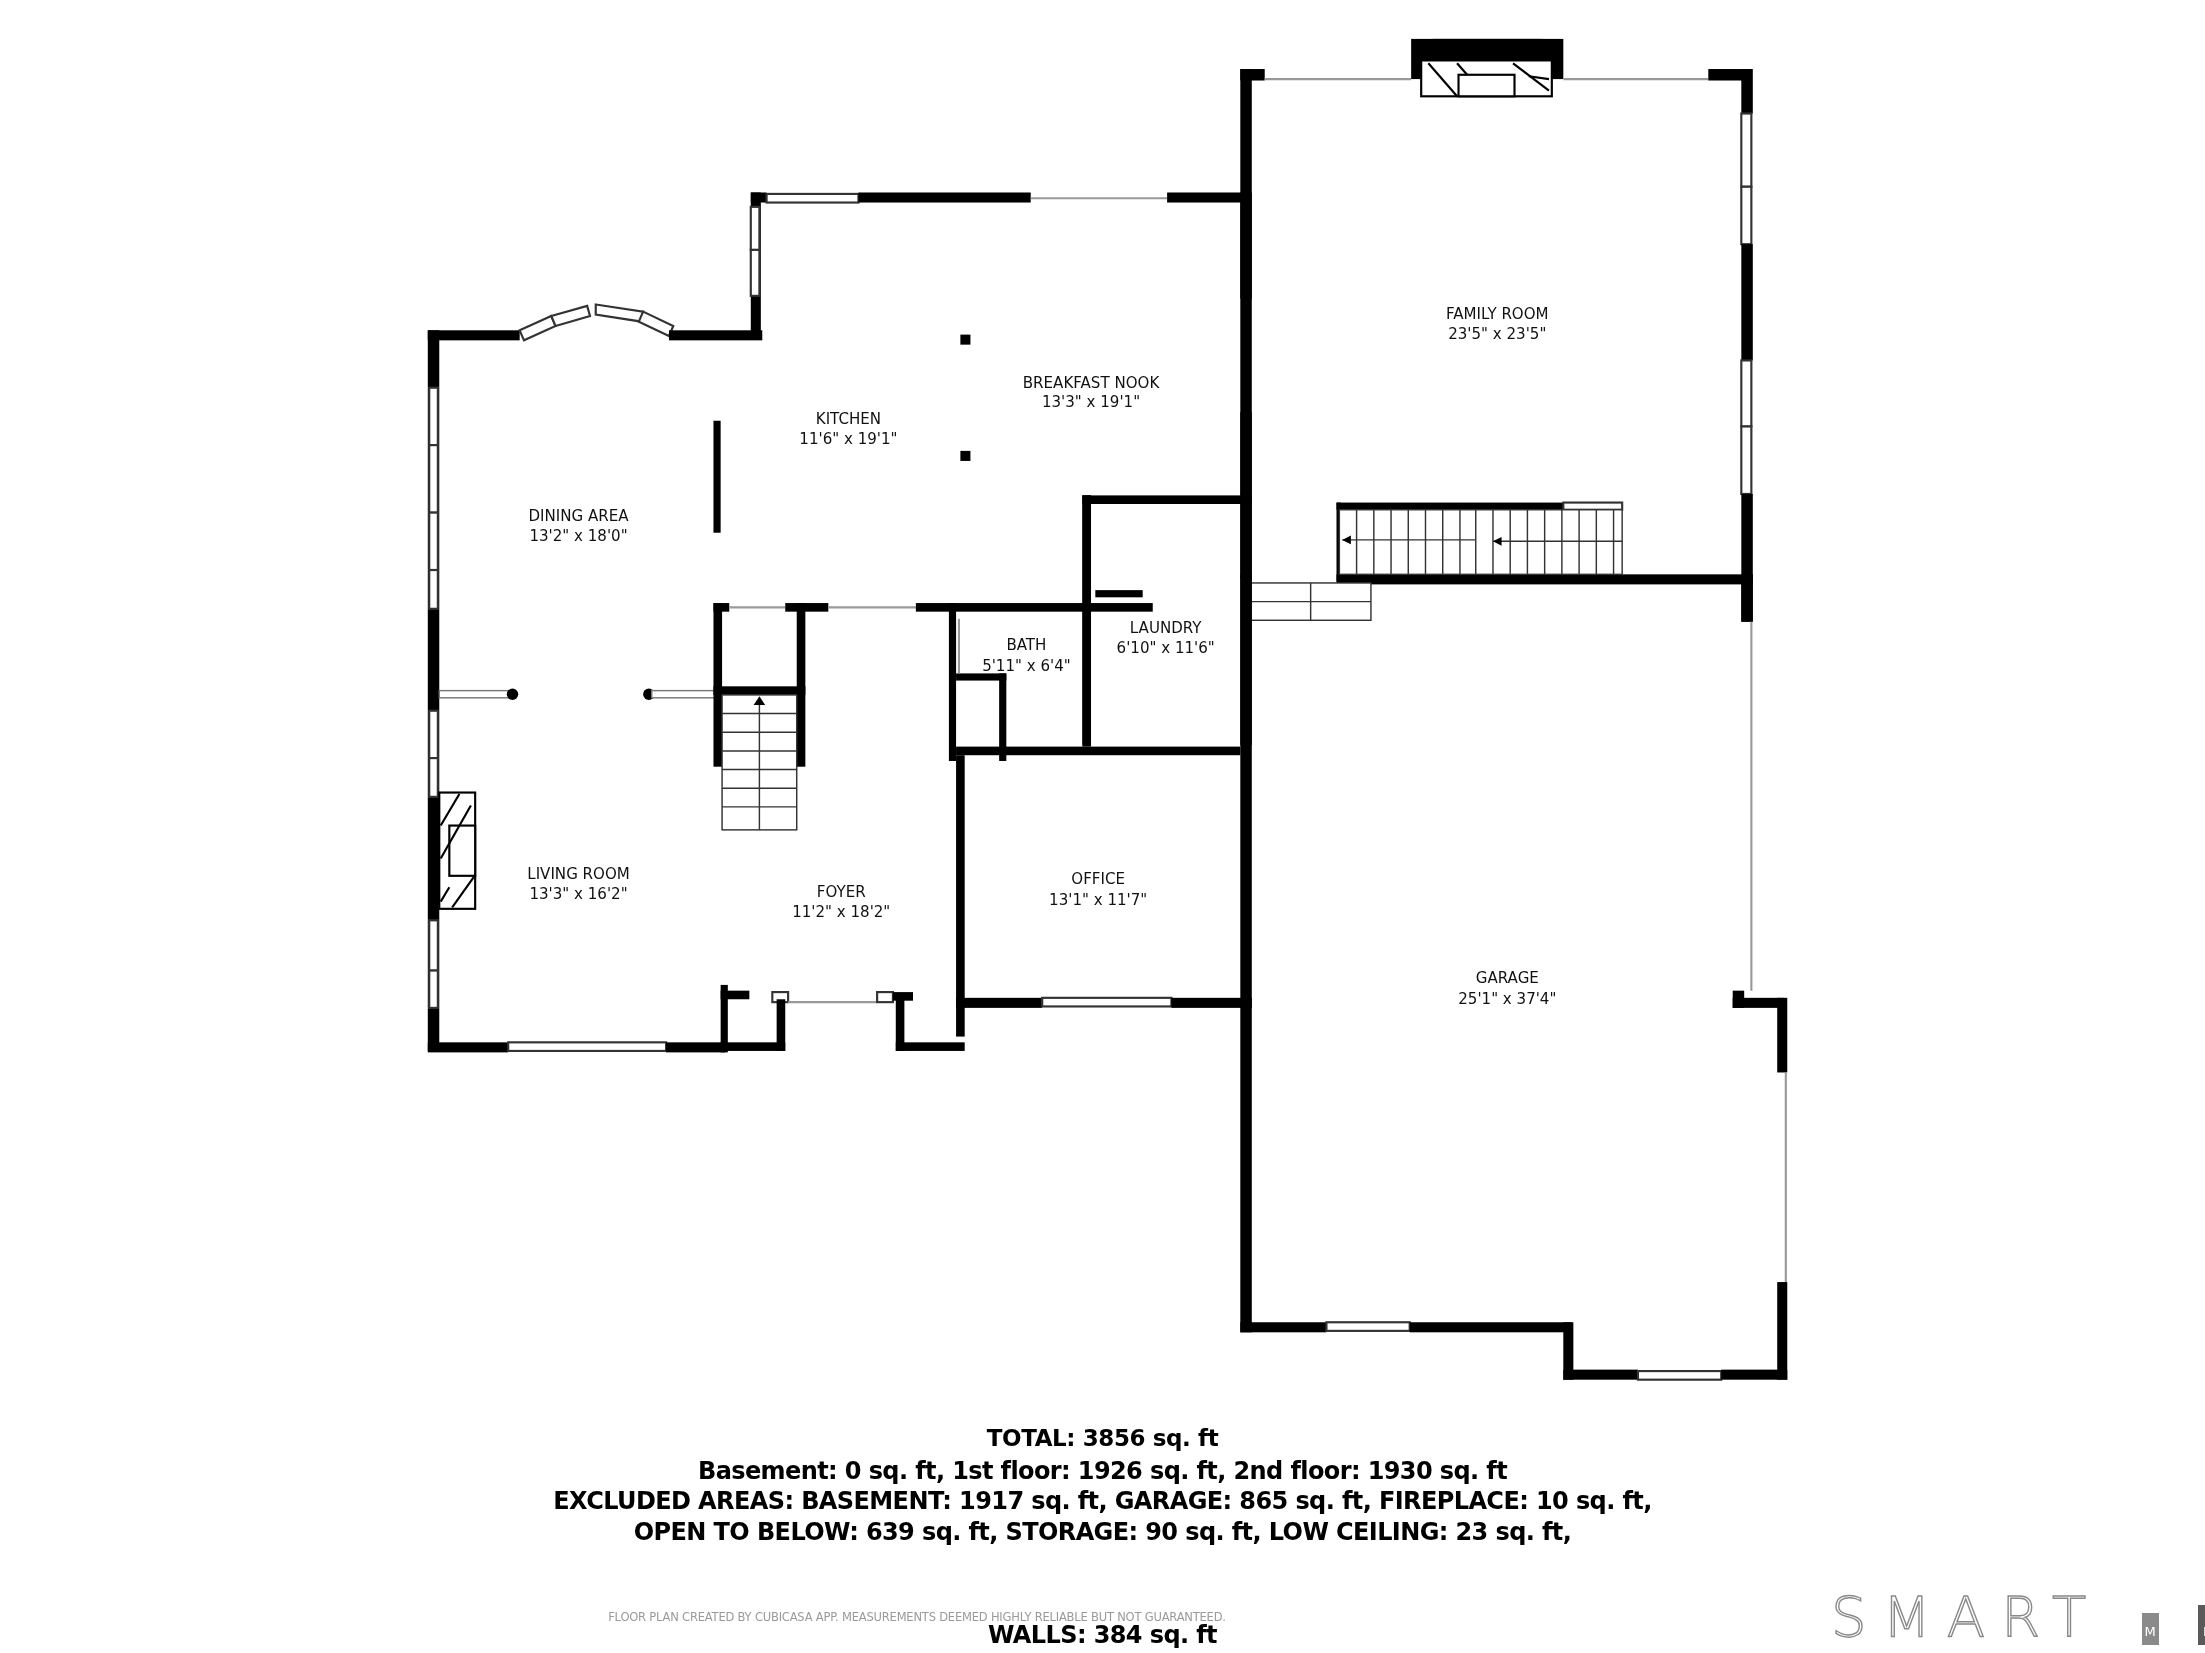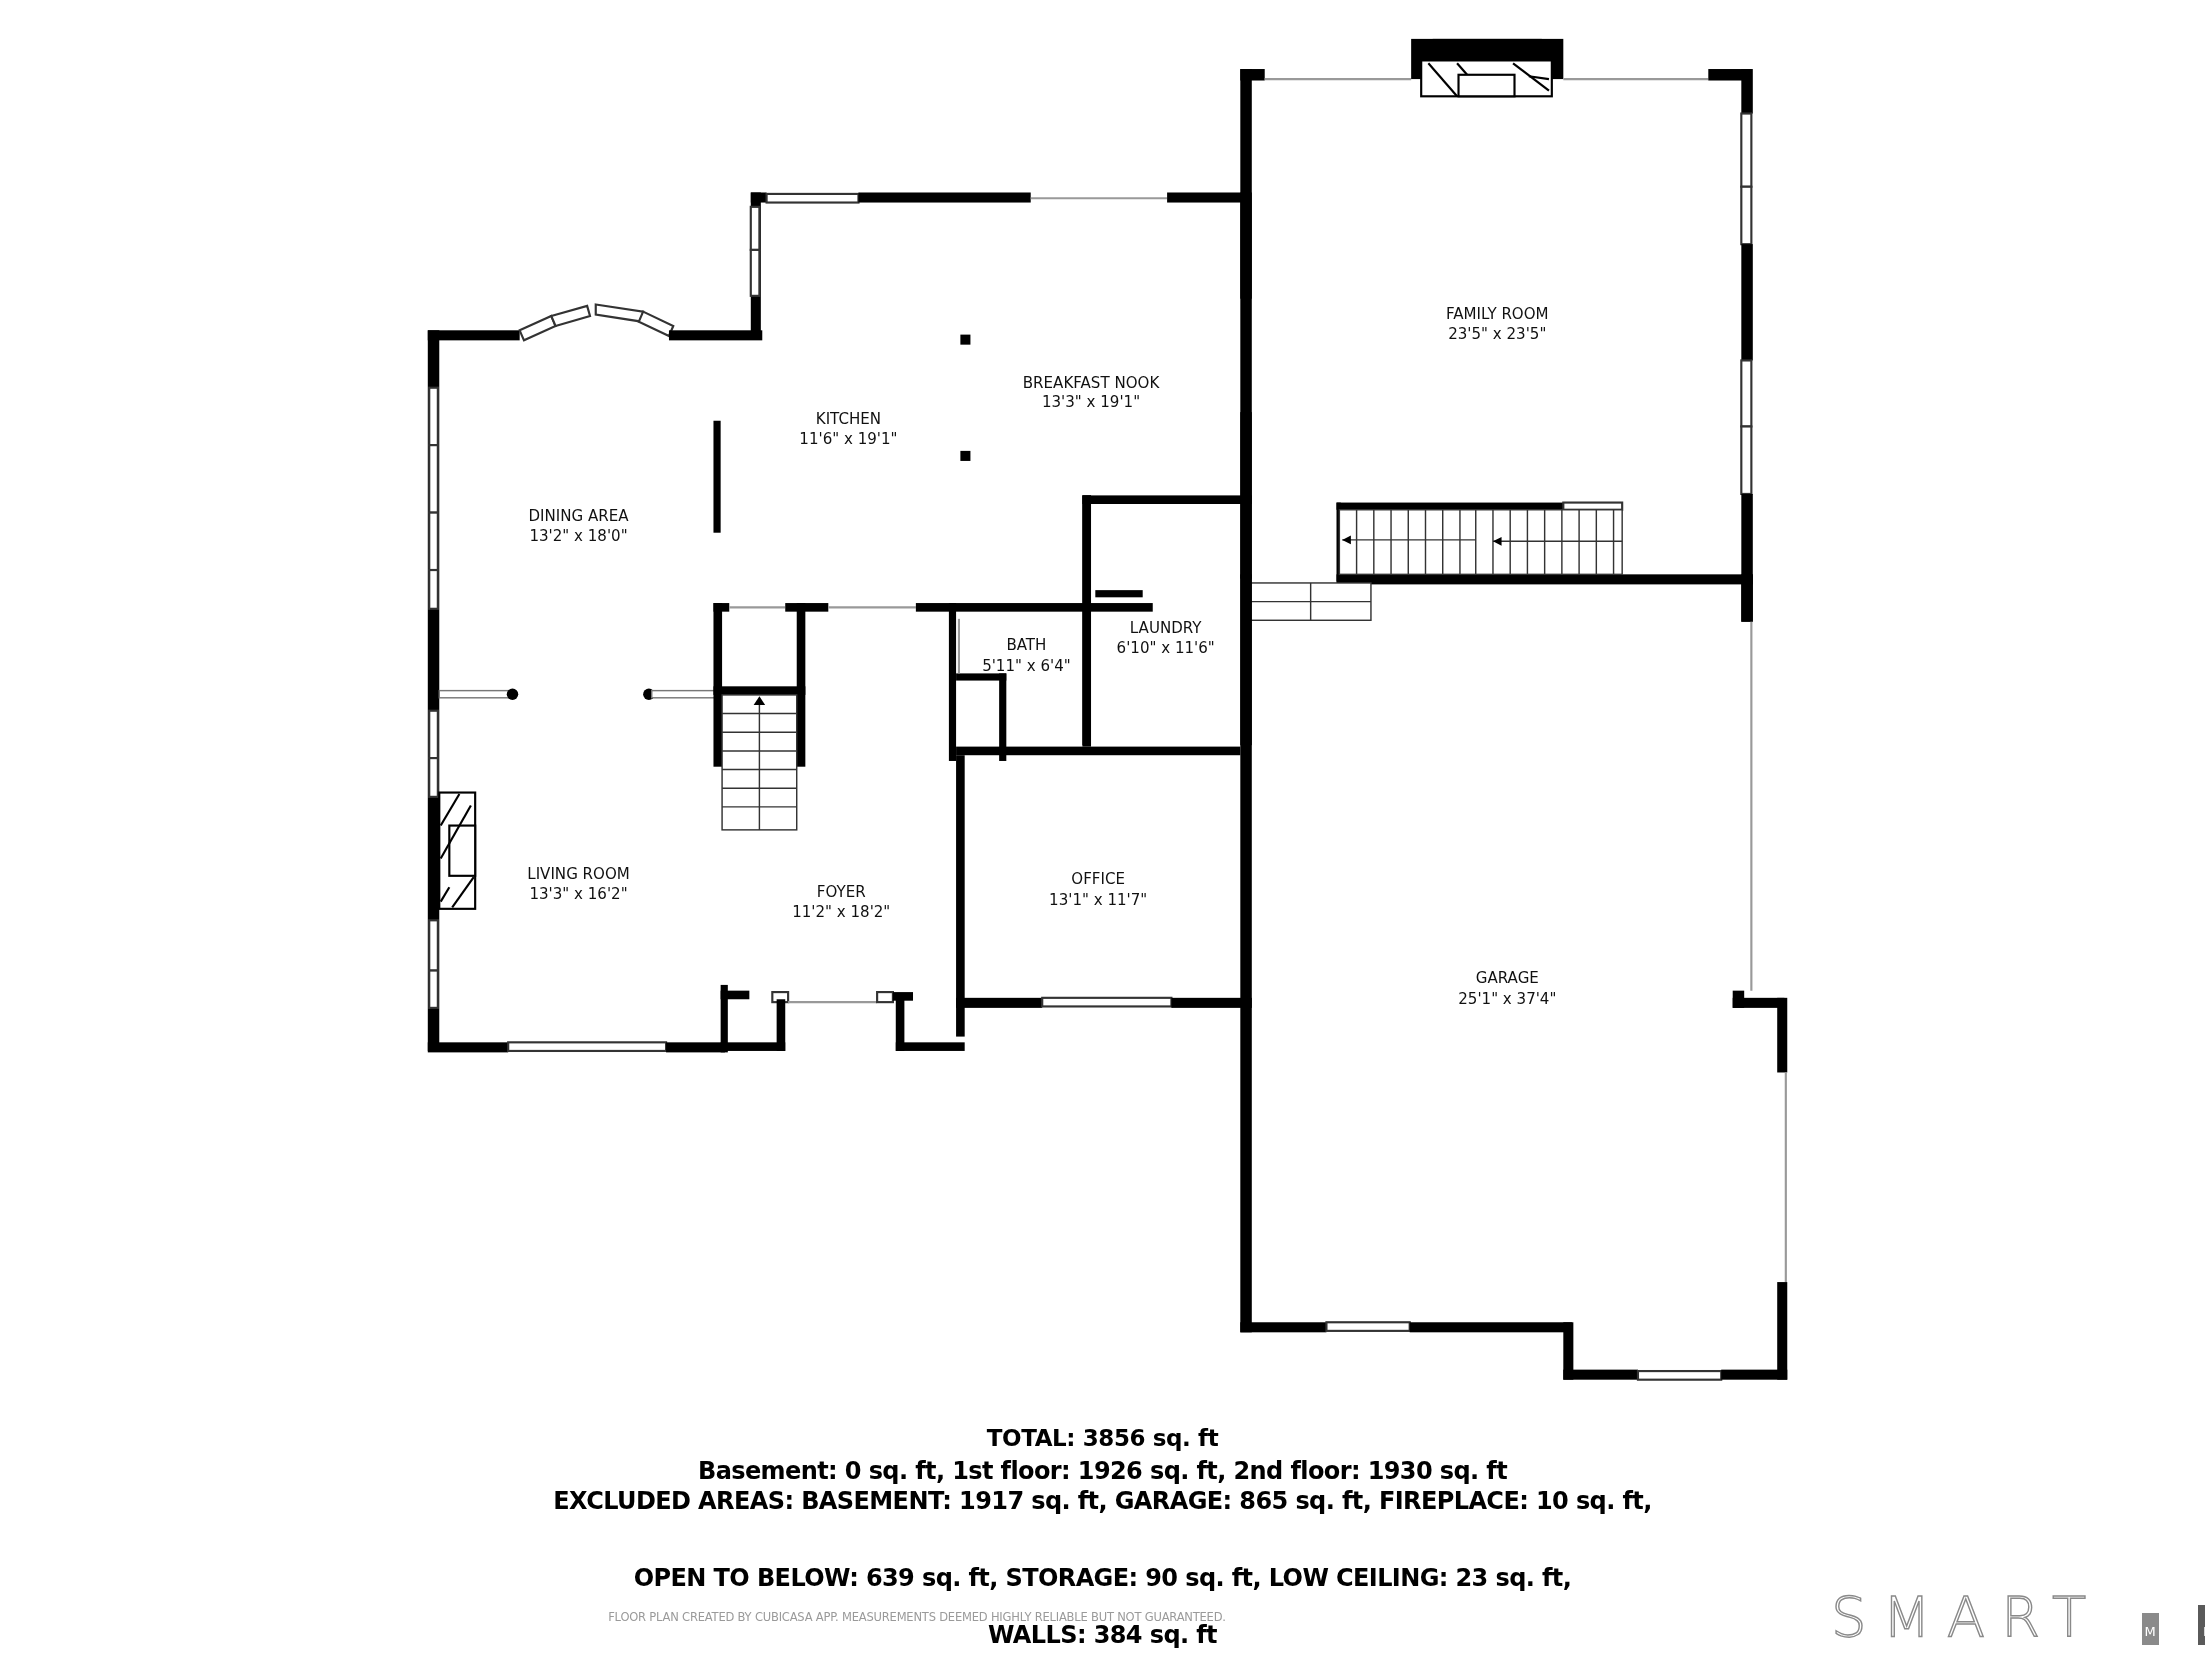--- a/index.html
+++ b/index.html
@@ -8,21 +8,21 @@
   #plan { position: absolute; left: 0; top: 0; width: 2205px; height: 1654px; }
   .wall { fill: #000; }
   .thin { stroke: #000; stroke-width: 3; fill: none; }
   .glass { stroke: #999; stroke-width: 3; fill: #fff; }
   .win { fill: #fff; stroke: #333; stroke-width: 3; }
   .room-name, .room-dim { font-family: "DejaVu Sans", sans-serif; font-size: 21px; fill: #111; text-anchor: middle; }
   .summary { position: absolute; left: 0; width: 2205px; text-align: center; color: #000;
              font-family: "DejaVu Sans", "Liberation Sans", sans-serif; font-weight: bold; }
   #total { top: 1425px; font-size: 23px; font-weight: bold; letter-spacing: -0.4px; }
   .sumline { font-size: 24px; letter-spacing: -0.6px; }
-  #line1 { top: 1457px; } #line2 { top: 1487px; } #line3 { top: 1564px; } #line4 { top: 1621px; }
+  #line1 { top: 1457px; } #line2 { top: 1487px; } #line3 { top: 1518px; } #line4 { top: 1621px; }
   #disclaimer { position: absolute; top: 1610px; left: 0; width: 1834px; text-align: center;
                 font-size: 11.5px; color: #9a9a9a; letter-spacing: -0.2px;
                 font-family: "DejaVu Sans", sans-serif; }
   #brand { position: absolute; left: 1831px; top: 1588px; height: 57px; display: flex; align-items: flex-end; gap: 28px; }
   #brand-word { font-family: "DejaVu Sans", sans-serif; font-size: 56px; font-weight: 200;
                 color: transparent; -webkit-text-stroke: 1.4px #8a8a8a; letter-spacing: 16px; line-height: 57px; }
   .bar { display: inline-block; width: 17px; margin-left: 11.5px; color: #fff; font-size: 13px; text-align: center;
          font-family: "DejaVu Sans", sans-serif; line-height: 21.5px; position: relative; }
   .bar span { position: absolute; bottom: 2.9px; left: 0; width: 17px; }
 </style>

